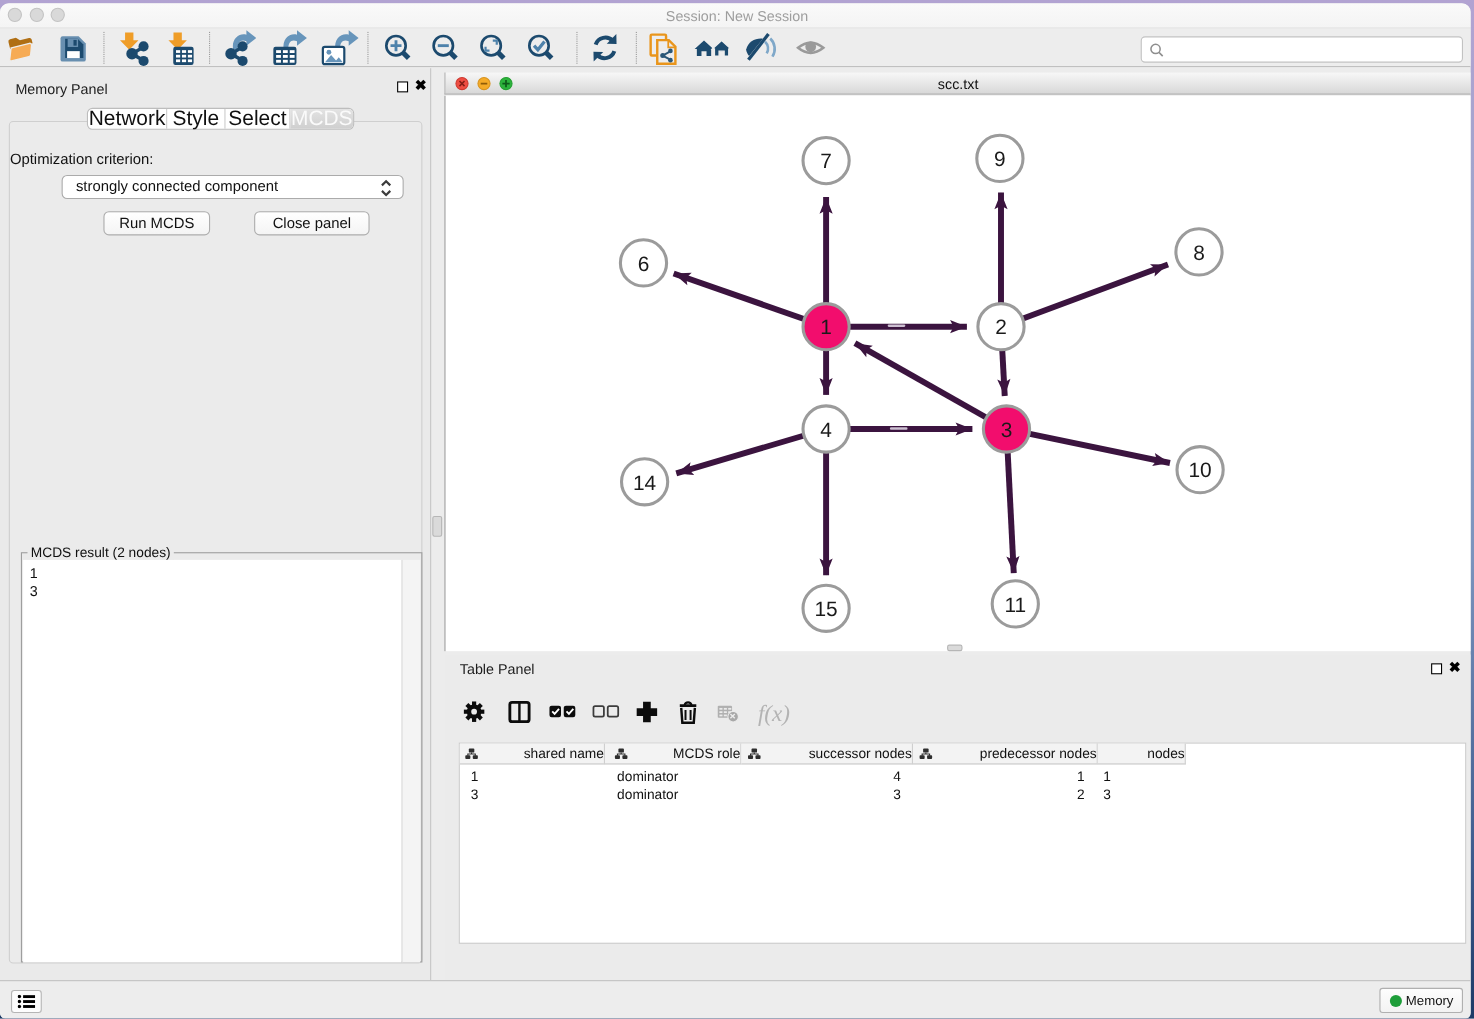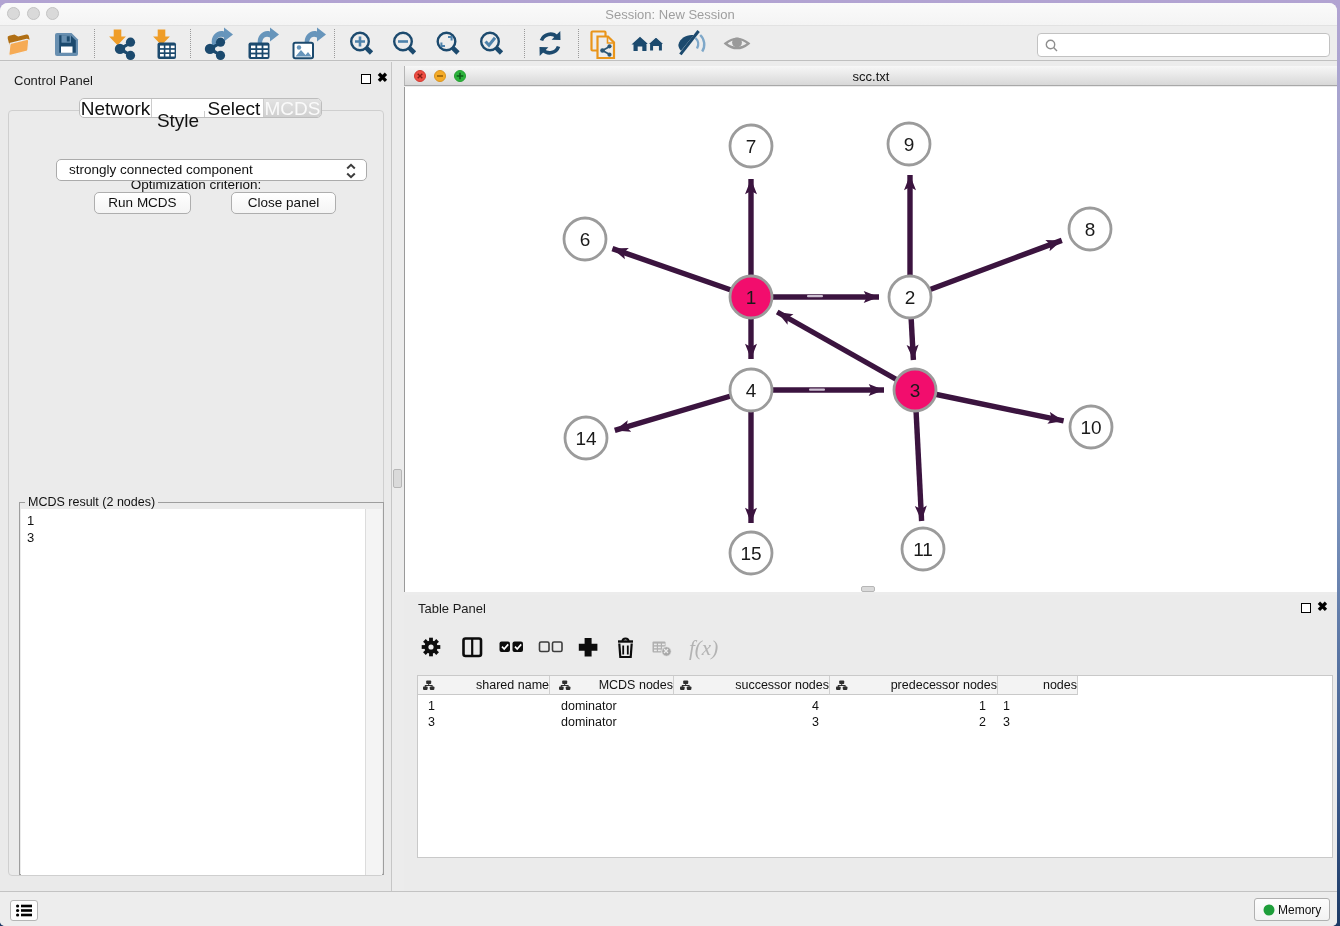--- a/index.html
+++ b/index.html
@@ -33,22 +33,22 @@
   #cp-title { position:absolute; left:14px; top:11px; font-size:13px; color:#1c1c1c; }
   .float-ico { position:absolute; width:10px; height:10px; border:1.5px solid #000; background:#fff; }
   .close-ico { position:absolute; font-size:13px; font-weight:bold; color:#000; }
   #cp-content { position:absolute; left:8px; top:48px; width:376px; height:766px;
     background:#ebebeb; border:1px solid #cfcfcf; border-radius:4px; }
   #cp-tabs { position:absolute; left:79px; top:36px; width:243px; height:20px;
     background:#fff; border:1px solid #bdbdbd; border-radius:5px; display:flex; z-index:3; }
   .seg { font-size:19px; color:#111; text-align:center; line-height:19px;
     border-right:1px solid #cccccc; }
   .seg:last-child { border-right:none; }
-  #opt-label { position:absolute; left:0; top:26px; width:100%; text-align:center;
-    font-size:13.5px; color:#111;margin-top:40px; }
+  #opt-label { position:absolute; left:0; top:26px; width:100%; 
+    font-size:13.5px; color:#111; }
   #combo { position:absolute; left:36px; top:48px; width:311px; height:22px;
     background:#fff; border:1px solid #ababab; border-radius:5px;
     font-size:13.5px; color:#111; line-height:20px; padding-left:12px;margin-left:11px; }
   .btn { position:absolute; height:22px; background:linear-gradient(#ffffff,#f4f4f4);
     border:1px solid #aeaeae; border-radius:5px; font-size:13.5px; color:#111;
     text-align:center; line-height:20px; }
   
   #mcds-fs { position:absolute; left:10px; top:391px; width:365px; height:373px;
     border:1px solid #9e9e9e; }
   #mcds-legend { position:absolute; left:5px; top:-8px; background:#ebebeb;
@@ -249,42 +249,42 @@
       </div>
     <div id="searchbox">
       <svg width="16" height="16" style="position:absolute;left:6px;top:4px;" viewBox="0 0 16 16">
         <circle cx="6.5" cy="6.5" r="4.2" fill="none" stroke="#8e8e8e" stroke-width="1.4"></circle>
         <line x1="9.6" y1="9.6" x2="13" y2="13" stroke="#8e8e8e" stroke-width="1.4"></line>
       </svg>
     </div>
   </div>
 
   <div id="leftpanel">
-    <div id="cp-title">Control Panel</div>
+    <div id="cp-title">Memory Panel</div>
     <div class="float-ico" style="left:361px; top:12px;"></div>
     <div class="close-ico" style="left:377px; top:8px;">✖</div>
     <div id="cp-content">
       <div id="opt-label">Optimization criterion:</div>
       <div id="combo">strongly connected component
         <svg width="14" height="16" style="position:absolute;right:8px;top:3px;" viewBox="0 0 14 16">
           <path d="M3.2,5.5 L7,1.8 L10.8,5.5" fill="none" stroke="#3c3c3c" stroke-width="2"></path>
           <path d="M3.2,10.5 L7,14.2 L10.8,10.5" fill="none" stroke="#3c3c3c" stroke-width="2"></path>
         </svg>
       </div>
       <div class="btn" style="left:85px; top:81px; width:97px;">Run MCDS</div>
       <div class="btn" style="left:194px; top:81px; width:105px;margin-left:28px;">Close panel</div>
       <div id="mcds-fs">
         <div id="mcds-legend">MCDS result (2 nodes)</div>
         <div id="mcds-text">1<br>3</div>
         <div id="mcds-scroll"></div>
       </div>
     </div>
     <div id="cp-tabs">
       <div class="seg" style="width:72px;">Network</div>
-      <div class="seg" style="width:53px;margin-top:12px;">Style</div>
+      <div class="seg" style="width:53px;">Style</div>
       <div class="seg" style="width:59px;">Select</div>
       <div class="seg" style="width:57px; background:linear-gradient(#e3e3e3,#cfcfcf); color:#fafafa; border-radius:0 4px 4px 0;">MCDS</div>
     </div>
   </div>
 
   <div id="netframe">
     <div id="net-titlebar">
       <div class="mac" style="left:9px; background:#ee4d42; border:1px solid #cf3a31;">
         <svg width="10" height="10" viewBox="0 0 10 10" style="position:absolute;left:0;top:0;">
           <path d="M2.7,2.7 L7.3,7.3 M7.3,2.7 L2.7,7.3" stroke="#841d16" stroke-width="1.4"></path>
@@ -423,21 +423,21 @@
         </g>
         <circle cx="666.5" cy="651.5" r="4.8" fill="#a8a8a8" stroke="#ebebeb" stroke-width="1"></circle>
         <path d="M664,649 l4,4 M668,649 l-4,4" stroke="#ebebeb" stroke-width="1.3"></path>
       </g>
 
       <text x="689" y="655" font-family="Liberation Serif, serif" font-style="italic" font-size="21" fill="#b3b3b3">f(x)</text>
     </svg>
       </div>
     <div id="thetable">
       <div class="th" style="left:0; width:132px;">shared name</div>
-      <div class="th" style="left:132px; width:124px;">MCDS nodes</div>
+      <div class="th" style="left:132px; width:124px;">MCDS role</div>
       <div class="th" style="left:256px; width:156px;">successor nodes</div>
       <div class="th" style="left:412px; width:168px;">predecessor nodes</div>
       <div class="th" style="left:580px; width:80px; border-right:1px solid #cfcfcf;">nodes</div>
       <svg width="440" height="19" viewBox="0 0 440 19" style="position:absolute;left:0;top:0;">
         <g id="hier" fill="#2e2e2e">
           <rect x="8.2" y="4.5" width="5" height="3.6" rx="0.8"></rect>
           <rect x="5" y="10.5" width="4.6" height="3.4" rx="0.8"></rect>
           <rect x="11.8" y="10.5" width="4.6" height="3.4" rx="0.8"></rect>
           <path d="M10.2,8 h1 v1.5 h-1 z M6.8,9 h7.8 v1 h-7.8 z M6.8,9 h1 v2 h-1 z M13.6,9 h1 v2 h-1 z"></path>
         </g>

